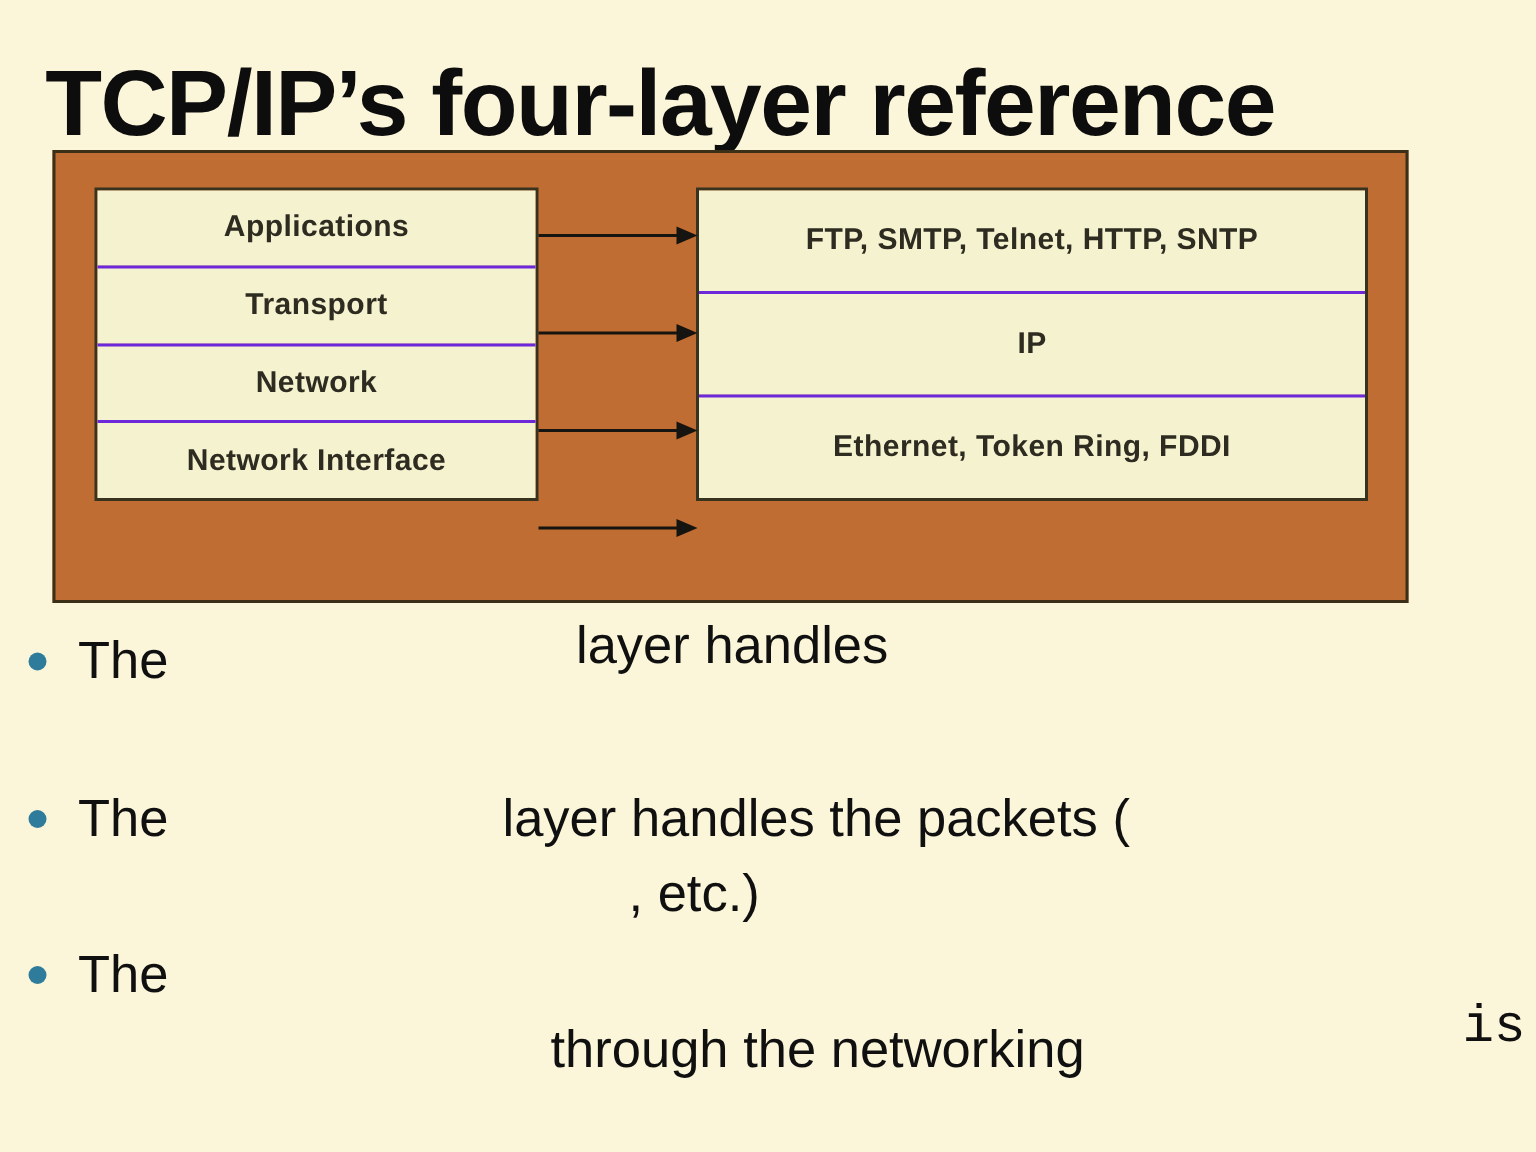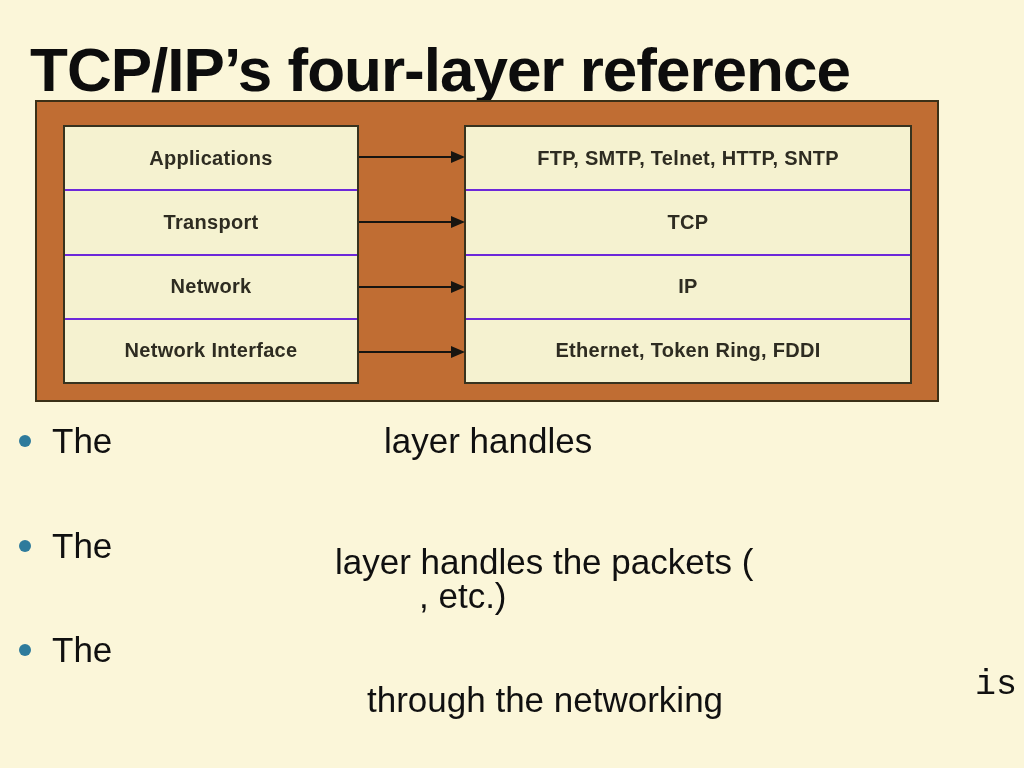--- a/index.html
+++ b/index.html
@@ -21,21 +21,21 @@
   }
 
   
   .panel{
     position:absolute;left:35px;top:100px;width:904px;height:302px;
     background:#c06d33;
     border:2px solid #3b3017;
     box-sizing:border-box;
   }
   .col{
-    position:absolute;top:23px;height:259px;
+    position:absolute;top:23px;height:209px;
     border:2px solid #37331f;
     box-sizing:border-box;
     display:flex;flex-direction:column;
   }
   .col-left{left:26px;width:296px;}
   .col-right{left:427px;width:448px;}
   .cell{
     flex:1;display:flex;align-items:center;justify-content:center;
     background:#f5f2d0;
     border-top:2px solid #6d28d9;
@@ -85,23 +85,20 @@
       <div class="cell">
         <span>Network Interface</span>
       </div>
     </div>
 
     <div class="col col-right">
       <div class="cell">
         <span>FTP, SMTP, Telnet, HTTP, SNTP</span>
       </div>
       <div class="cell">
-        <span>TCP</span>
-      </div>
-      <div class="cell">
         <span>IP</span>
       </div>
       <div class="cell">
         <span>Ethernet, Token Ring, FDDI</span>
       </div>
     </div>
 
     <div class="arrow" style="top:49px;">
         <span class="shaft"></span>
         <span class="head"></span>
@@ -118,25 +115,25 @@
         <span class="shaft"></span>
         <span class="head"></span>
       </div>
 
   </div>
 
   <div class="bullets">
 
     <span class="dot" style="left:19px;top:435px;"></span>
     <span class="frag" style="left:52px;top:418px;">The</span>
-    <span class="frag" style="left:384px;top:418px;">layer handles</span>
+    <span class="frag" style="left:384px;top:408px;">layer handles</span>
 
     <span class="dot" style="left:19px;top:540px;"></span>
     <span class="frag" style="left:52px;top:523px;">The</span>
-    <span class="frag" style="left:335px;top:523px;margin-top:16px;">layer handles the packets (</span>
+    <span class="frag" style="left:335px;top:523px;">layer handles the packets (</span>
     <span class="frag" style="left:419px;top:573px;">, etc.)</span>
 
     <span class="dot" style="left:19px;top:644px;"></span>
     <span class="frag" style="left:52px;top:627px;">The</span>
     <span class="frag" style="left:975px;top:662px;font-family:Liberation Mono, monospace;">is</span>
     <span class="frag" style="left:367px;top:677px;">through the networking</span>
 
   </div>
 
 </div>

